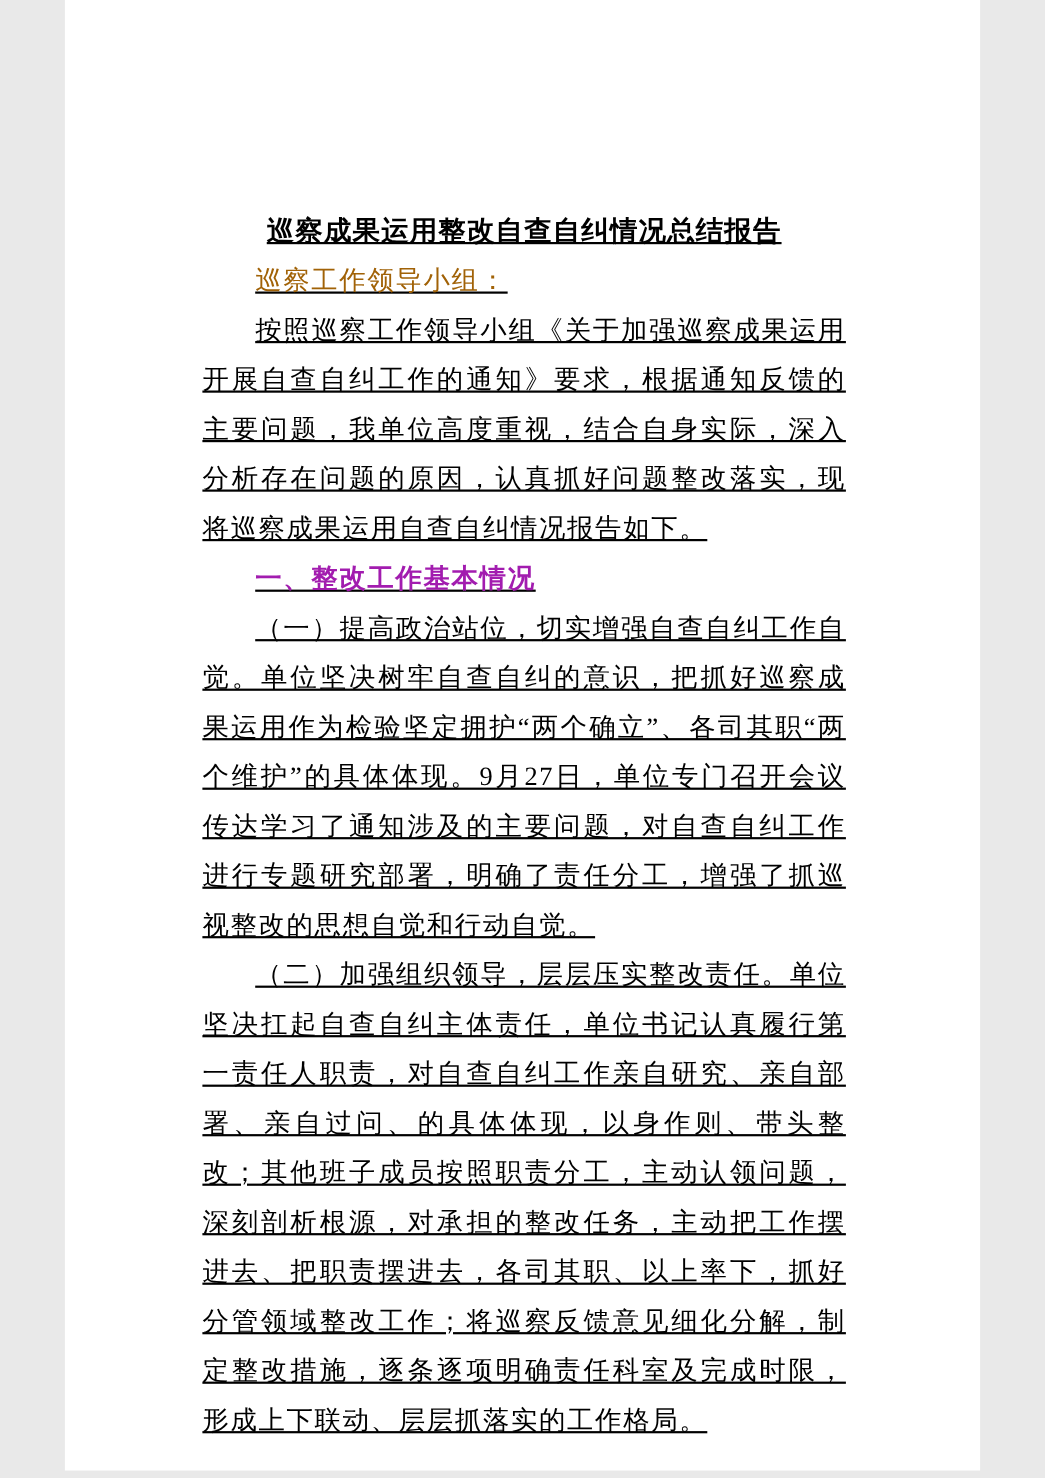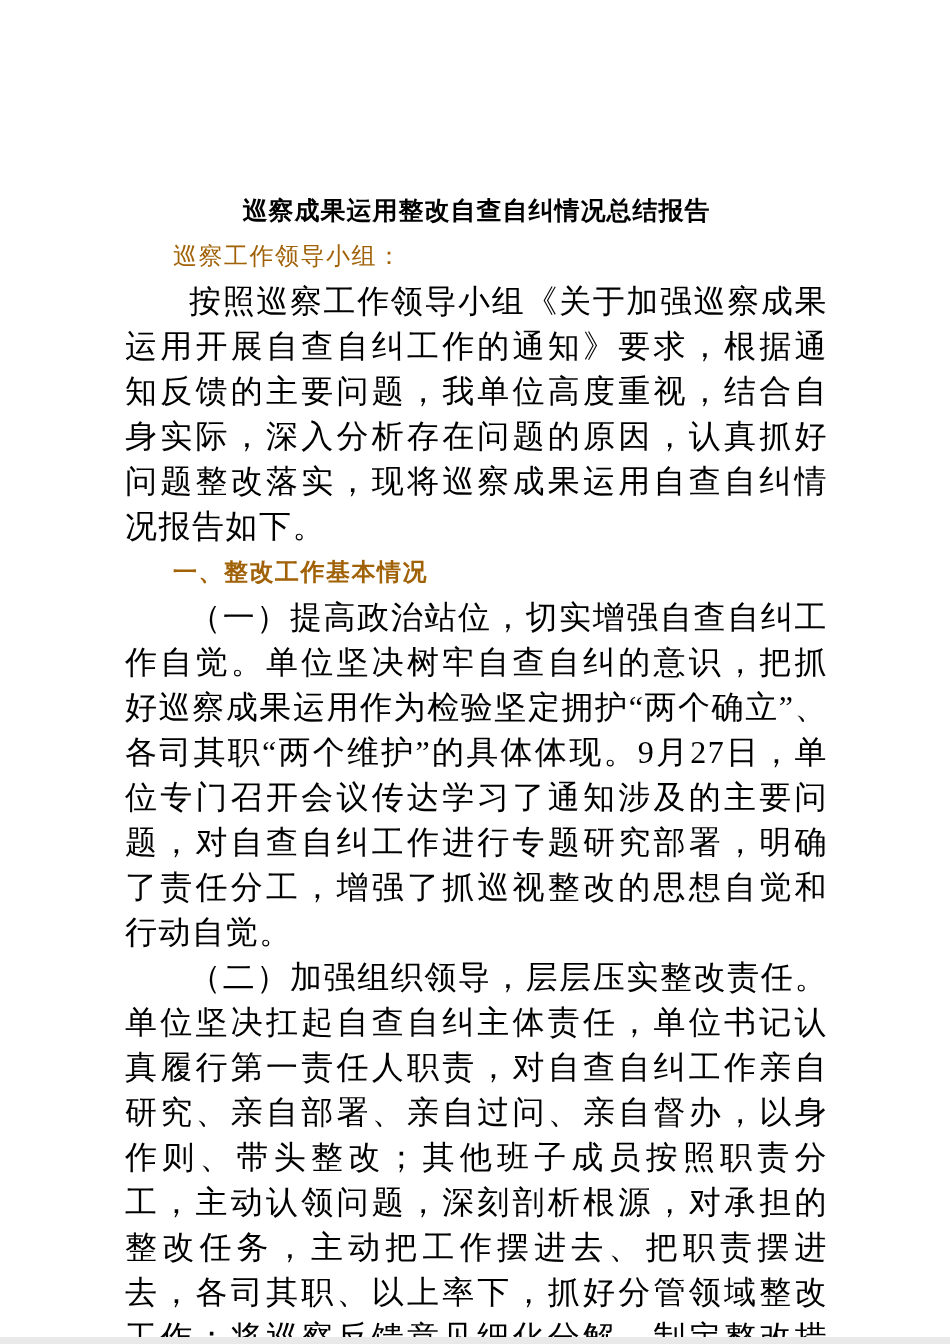--- a/index.html
+++ b/index.html
@@ -3,74 +3,75 @@
 <meta charset="utf-8">
 <style>
   html, body {
     margin: 0;
     padding: 0;
     background: #e9e9e9;
     font-family: "Liberation Serif", "DejaVu Serif", serif;
   }
   .page {
     position: relative;
-    width: 950px;
+    width: 832px;
     height: 1337px;
     margin: 0 auto;
     background: #ffffff;
     box-sizing: border-box;
     padding: 186px 122px 0 125px;
     overflow: hidden;
+    text-decoration: underline;
   }
   .doc-title {
     margin: 0 0 0 0;
     font-family: "Liberation Sans", "DejaVu Sans", sans-serif;
     font-size: 25px;
     font-weight: bold;
     color: #000000;
     text-align: center;
     line-height: 48px;
     letter-spacing: 1px;
   }
   p.body-para {
     margin: 0;
-    font-size: 32px;
+    font-size: 24px;
     color: #000000;
     line-height: 45px;
     letter-spacing: 1.5px;
     text-align: justify;
     text-indent: 2em;
   }
   p.salutation {
     margin: 0;
     font-size: 24px;
     color: #a16207;
     line-height: 45px;
     letter-spacing: 1.5px;
     text-indent: 2em;
   }
   h2.section-heading {
     margin: 0;
     font-family: "Liberation Sans", "DejaVu Sans", sans-serif;
     font-size: 24px;
     font-weight: bold;
-    color: #a16207;
+    color: #a21caf;
     line-height: 46px;
     letter-spacing: 1.5px;
     text-indent: 2em;
   }
 </style>
 </head>
 <body>
 
 <div class="page">
   <h1 class="doc-title">巡察成果运用整改自查自纠情况总结报告</h1>
 
   <p class="salutation">巡察工作领导小组：</p>
 
   <p class="body-para">按照巡察工作领导小组《关于加强巡察成果运用开展自查自纠工作的通知》要求，根据通知反馈的主要问题，我单位高度重视，结合自身实际，深入分析存在问题的原因，认真抓好问题整改落实，现将巡察成果运用自查自纠情况报告如下。</p>
 
   <h2 class="section-heading">一、整改工作基本情况</h2>
 
   <p class="body-para">（一）提高政治站位，切实增强自查自纠工作自觉。单位坚决树牢自查自纠的意识，把抓好巡察成果运用作为检验坚定拥护“两个确立”、各司其职“两个维护”的具体体现。9月27日，单位专门召开会议传达学习了通知涉及的主要问题，对自查自纠工作进行专题研究部署，明确了责任分工，增强了抓巡视整改的思想自觉和行动自觉。</p>
 
-  <p class="body-para">（二）加强组织领导，层层压实整改责任。单位坚决扛起自查自纠主体责任，单位书记认真履行第一责任人职责，对自查自纠工作亲自研究、亲自部署、亲自过问、亲自督办，以身作则、带头整改；其他班子成员按照职责分工，主动认领问题，深刻剖析根源，对承担的整改任务，主动把工作摆进去、把职责摆进去，各司其职、以上率下，抓好分管领域整改工作；将巡察反馈意见细化分解，制定整改措施，逐条逐项明确责任科室及完成时限，形成上下联动、层层抓落实的工作格局。</p>
+  <p class="body-para">（二）加强组织领导，层层压实整改责任。单位坚决扛起自查自纠主体责任，单位书记认真履行第一责任人职责，对自查自纠工作亲自研究、亲自部署、亲自过问、的具体体现，以身作则、带头整改；其他班子成员按照职责分工，主动认领问题，深刻剖析根源，对承担的整改任务，主动把工作摆进去、把职责摆进去，各司其职、以上率下，抓好分管领域整改工作；将巡察反馈意见细化分解，制定整改措施，逐条逐项明确责任科室及完成时限，形成上下联动、层层抓落实的工作格局。</p>
 </div>
 
 </body></html>

